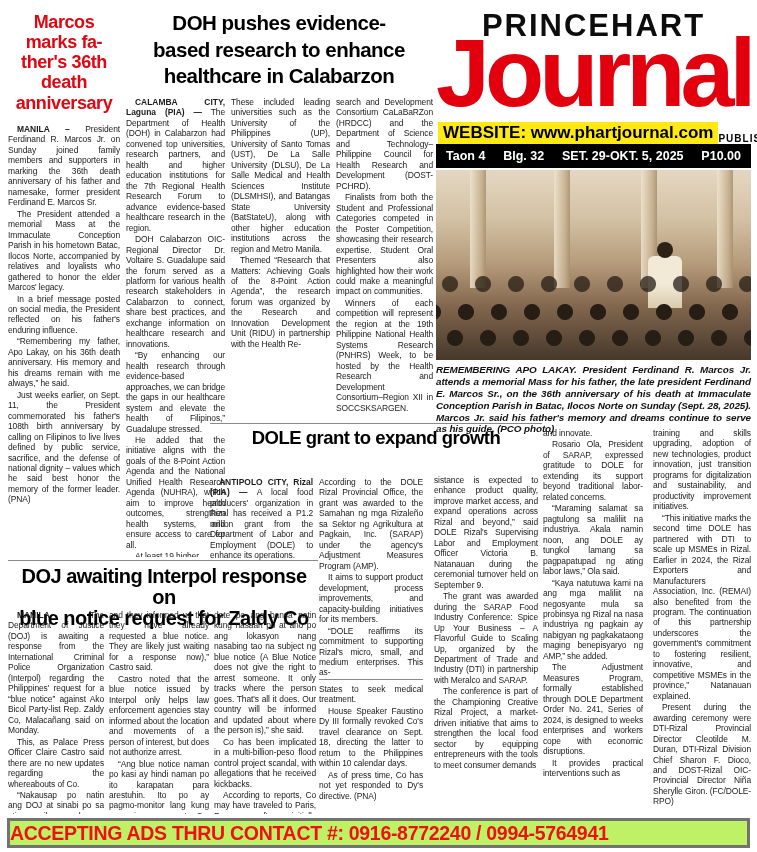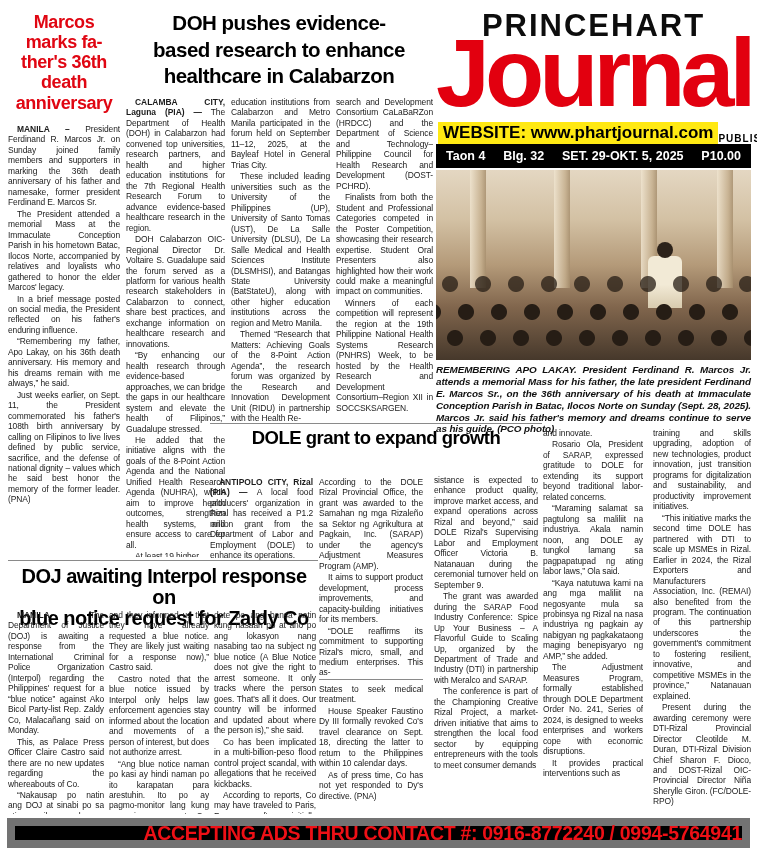--- a/index.html
+++ b/index.html
@@ -53,22 +53,22 @@
                background-size:33px 26px; background-repeat:repeat-x; }
   .figure-marcos { position:absolute; width:34px; height:52px; border-radius:6px 6px 0 0;
                    background:linear-gradient(180deg,#f2ead6 55%,#d8cbae); }
   .figure-marcos::before { content:""; position:absolute; top:-14px; left:9px; width:16px;
                    height:16px; border-radius:50%; background:#2c221a; }
 
   .caption { font-size:9.9px; font-weight:bold; font-style:italic; line-height:1.2;
              text-align:justify; color:#101010; letter-spacing:-0.1px; }
 
   
-  .ads-banner { border:8px solid #737373; background:#000000; display:flex; align-items:center;
-                justify-content:flex-end; color:#ee1016; font-weight:bold; font-size:19.5px;
+  .ads-banner { border:3px solid #737373; background:#bef264; display:flex; align-items:center;
+                justify-content:flex-start; color:#ee1016; font-weight:bold; font-size:19.5px;
                 letter-spacing:-0.3px; white-space:nowrap; }
 </style>
 </head>
 <body>
 
 <div class="abs hl hl-marcos" style="left:8px; top:12px; width:112px;">
     <p>Marcos</p>
     <p>marks fa-</p>
     <p>ther's 36th</p>
     <p>death</p>
@@ -95,21 +95,20 @@
   <p class="lead"><b>CALAMBA CITY, Laguna (PIA) — </b><span>The Department of Health (DOH) in Calabarzon had convened top universities, research partners, and health and higher education institutions for the 7th Regional Health Research Forum to advance evidence-based healthcare research in the region.</span></p>
   <div class="plist">
       <p>DOH Calabarzon OIC-Regional Director Dr. Voltaire S. Guadalupe said the forum served as a platform for various health research stakeholders in Calabarzon to connect, share best practices, and exchange information on healthcare research and innovations.</p>
       <p>“By enhancing our health research through evidence-based approaches, we can bridge the gaps in our healthcare system and elevate the health of Filipinos,” Guadalupe stressed.</p>
       <p>He added that the initiative aligns with the goals of the 8-Point Action Agenda and the National Unified Health Research Agenda (NUHRA), which aim to improve health outcomes, strengthen health systems, and ensure access to care for all.</p>
       <p>At least 19 higher</p>
     </div>
 </div>
 <div class="abs col cont" style="left:231px; top:97px; width:99px; height:324px;">
   <div class="plist">
-      <p>education institutions from Calabarzon and Metro Manila participated in the forum held on September 11–12, 2025, at the Bayleaf Hotel in General Trias City.</p>
       <p>These included leading universities such as the University of the Philippines (UP), University of Santo Tomas (UST), De La Salle University (DLSU), De La Salle Medical and Health Sciences Institute (DLSMHSI), and Batangas State University (BatStateU), along with other higher education institutions across the region and Metro Manila.</p>
       <p>Themed “Research that Matters: Achieving Goals of the 8-Point Action Agenda”, the research forum was organized by the Research and Innovation Development Unit (RIDU) in partnership with the Health Re-</p>
     </div>
 </div>
 <div class="abs col cont" style="left:336px; top:97px; width:97px; height:316px;">
   <div class="plist">
       <p>search and Development Consortium CaLaBaRZon (HRDCC) and the Department of Science and Technology–Philippine Council for Health Research and Development (DOST-PCHRD).</p>
       <p>Finalists from both the Student and Professional Categories competed in the Poster Competition, showcasing their research expertise. Student Oral Presenters also highlighted how their work could make a meaningful impact on communities.</p>
       <p>Winners of each competition will represent the region at the 19th Philippine National Health Systems Research (PNHRS) Week, to be hosted by the Health Research and Development Consortium–Region XII in SOCCSKSARGEN. (PIA4A)</p>
     </div>

